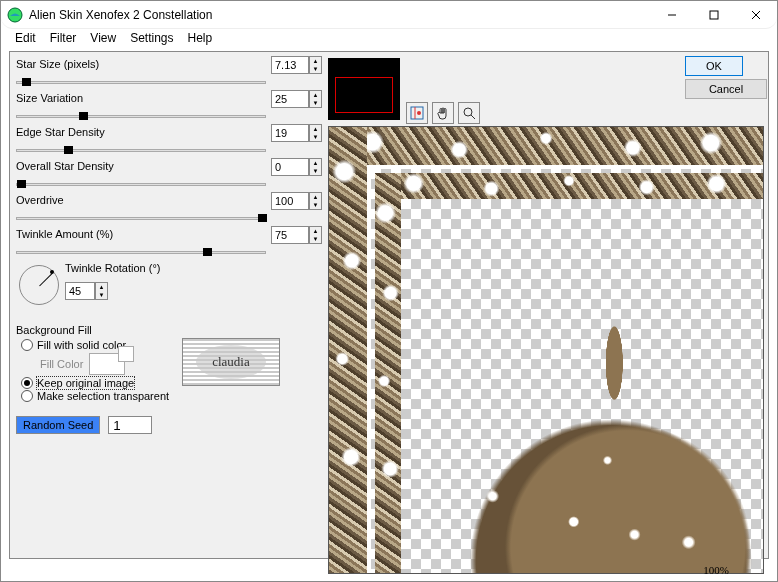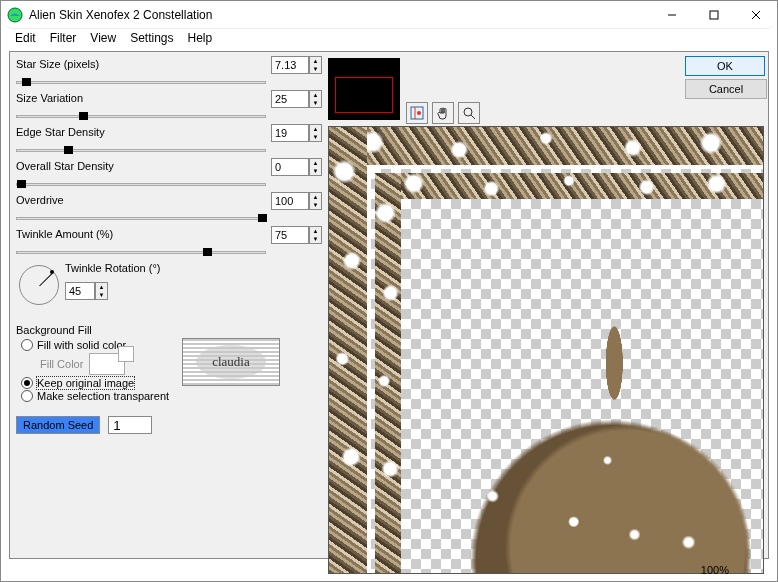--- a/index.html
+++ b/index.html
@@ -64,23 +64,23 @@
   radial-gradient(circle at 60% 90%,#8b7659 0 38%,transparent 40%),
   radial-gradient(circle at 55% 95%,#6b5a44 0 44%,transparent 46%),
   radial-gradient(ellipse 14px 60px at 56% 18%,#8b7659 0 60%,transparent 62%),
   radial-gradient(ellipse 120px 36px at 52% 62%,#8b7659 0 58%,transparent 60%);
   filter: contrast(1.2); }
 .splash::after{content:"";position:absolute;inset:0;background:
   radial-gradient(circle at 20% 70%,#fff 1%,transparent 2%),radial-gradient(circle at 44% 80%,#fff 1.3%,transparent 2%),
   radial-gradient(circle at 62% 85%,#fff 1%,transparent 2%),radial-gradient(circle at 78% 88%,#fff 1%,transparent 2%),
   radial-gradient(circle at 54% 56%,#fff 1%,transparent 2%);}
 .ok-area { position: absolute; right: -1px; top: 4px; width: 84px; }
-.ok-btn { width: 80px; height: 20px; border: 1px solid #0078d7; background: #e5f1fb; margin-bottom: 3px; text-align: center; line-height: 18px; font-size: 11px; }
+.ok-btn { width: 58px; height: 20px; border: 1px solid #0078d7; background: #e5f1fb; margin-bottom: 3px; text-align: center; line-height: 18px; font-size: 11px; }
 .cancel-btn { width: 82px; height: 20px; border: 1px solid #adadad; background: #e1e1e1; text-align: center; line-height: 18px; font-size: 11px; }
-.statusbar { position: absolute; left: 18px; right: 8px; bottom: 2px; height: 18px; display: flex; justify-content: flex-end; align-items: center; font-size: 11px; padding-right: 40px; }
+.statusbar { position: absolute; left: 18px; right: 8px; bottom: 2px; height: 18px; display: flex; justify-content: flex-end; align-items: center; font-size: 11px; padding-right: 40px; font-family: Liberation Serif, serif; }
 .claudia { position: absolute; left: 172px; top: 286px; width: 98px; height: 48px; border: 1px solid #888;
   background: repeating-linear-gradient(0deg,#c9c9c9 0 2px,#fff 2px 4px); display: flex; align-items: center; justify-content: center; font-family: cursive; font-size: 13px; color: #333; }
 .claudia::before{content:"";position:absolute;width:70px;height:34px;border-radius:50%;background:rgba(200,200,200,.6);}
 .claudia span{position:relative;z-index:1;}
 .dotted { outline: 1px dotted #333; }
 </style>
 </head>
 <body>
 
 <div class="window">

